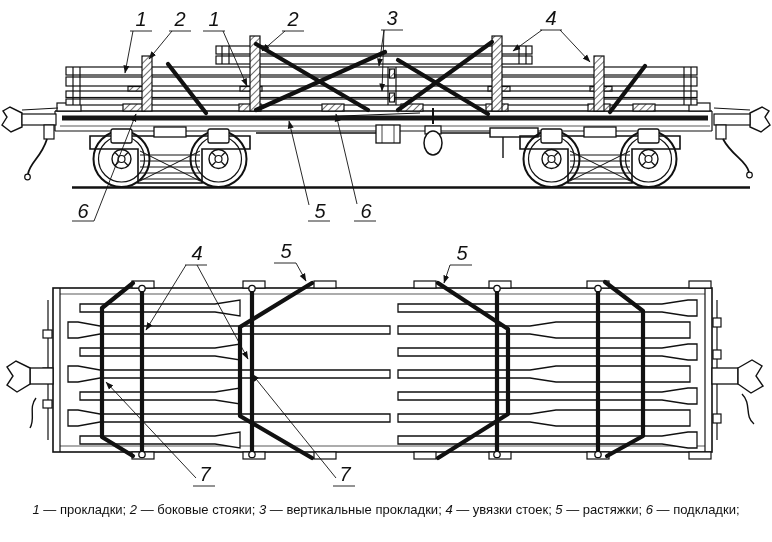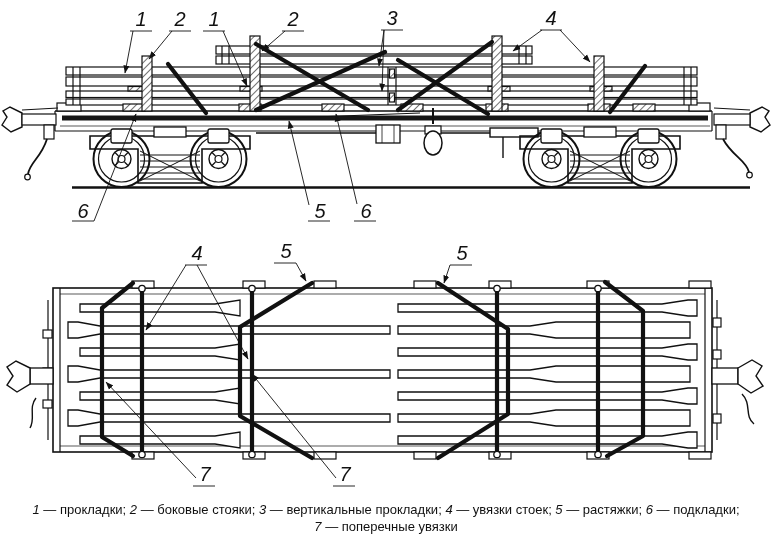--- a/index.html
+++ b/index.html
@@ -324,17 +324,14 @@
 
 <div class="legend">
   <div class="legend-line">
     <span class="lg-item"><span class="lg-num">1</span><span> — </span><span>прокладки</span><span>; </span></span>
     <span class="lg-item"><span class="lg-num">2</span><span> — </span><span>боковые стояки</span><span>; </span></span>
     <span class="lg-item"><span class="lg-num">3</span><span> — </span><span>вертикальные прокладки</span><span>; </span></span>
     <span class="lg-item"><span class="lg-num">4</span><span> — </span><span>увязки стоек</span><span>; </span></span>
     <span class="lg-item"><span class="lg-num">5</span><span> — </span><span>растяжки</span><span>; </span></span>
     <span class="lg-item"><span class="lg-num">6</span><span> — </span><span>подкладки</span><span>; </span></span>
   </div>
-  <div class="legend-line">
-    <span class="lg-item"><span class="lg-num">7</span><span> — </span><span>поперечные увязки</span></span>
-  </div>
 </div>
 </div>
 
 </body></html>

